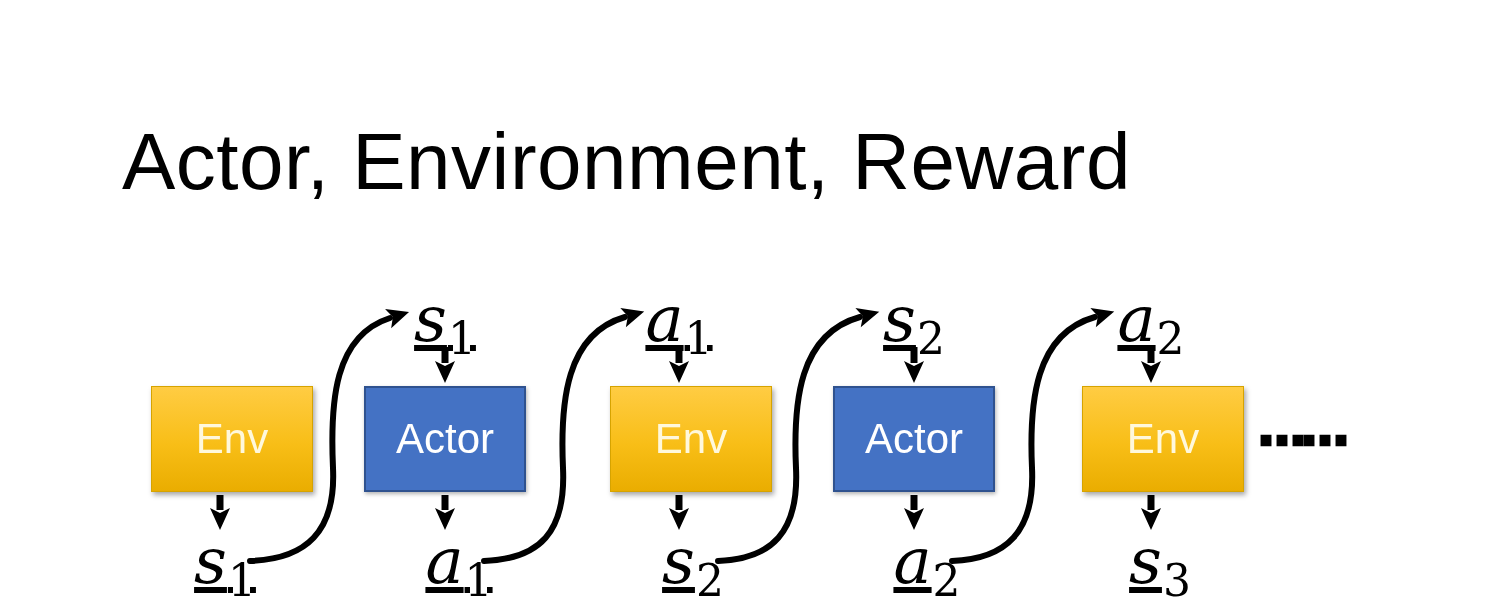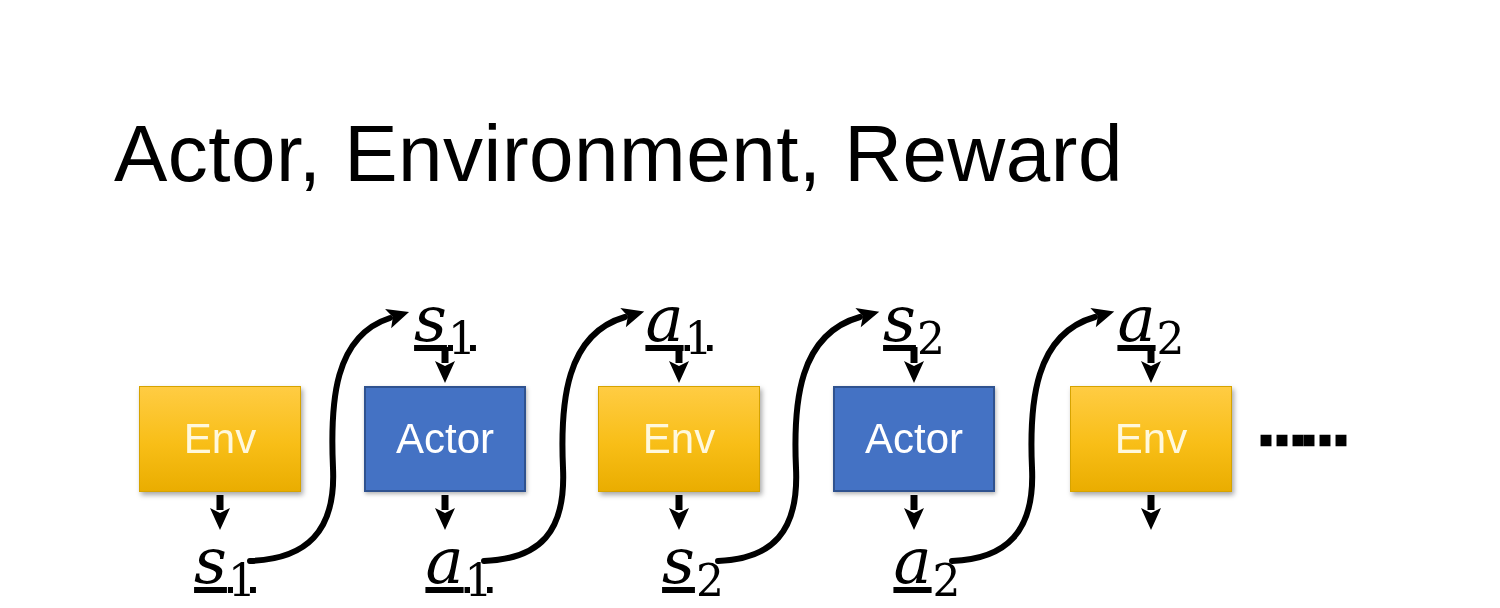--- a/index.html
+++ b/index.html
@@ -14,21 +14,21 @@
   .slide {
     position: relative;
     width: 1500px;
     height: 608px;
     background: #ffffff;
   }
   .title {
     position: absolute;
     left: 114px;
     top: 106px;
-    margin: 0;
+    margin: 8px;
     font-family: "Liberation Sans", sans-serif;
     font-weight: 300;
     font-size: 80px;
     line-height: 1.2;
     letter-spacing: 0.5px;
     color: var(--ink, #000);
     white-space: nowrap;
   }
   .diagram {
     position: absolute;
@@ -58,20 +58,21 @@
     line-height: 1;
   }
   .box.env {
     background: linear-gradient(to bottom,
       var(--env-fill-top, #FFCC43) 0%,
       var(--env-fill-mid, #F8BE17) 55%,
       var(--env-fill-bottom, #EAAD00) 100%);
     border: 1px solid var(--env-border, #D6A300);
     color: var(--env-text, #FFF8DC);
     box-shadow: 2px 3px 5px rgba(0,0,0,0.35);
+    margin-left: 12px;
   }
   .box.actor {
     background: var(--actor-fill, #4472C4);
     border: 2px solid var(--actor-border, #2F528F);
     color: var(--actor-text, #fff);
     box-shadow: 1px 2px 4px rgba(0,0,0,0.30);
   }
   .mlabel {
     position: absolute;
     transform: translateX(-50%);
@@ -157,17 +158,18 @@
 
     <div class="mlabel top" style="left:445px"><span>s</span><sub>1</sub></div>
     <div class="mlabel top" style="left:679px"><span>a</span><sub>1</sub></div>
     <div class="mlabel top" style="left:914px"><span>s</span><sub>2</sub></div>
     <div class="mlabel top" style="left:1151px"><span>a</span><sub>2</sub></div>
 
     <div class="mlabel bottom" style="left:225px"><span>s</span><sub>1</sub></div>
     <div class="mlabel bottom" style="left:459px"><span>a</span><sub>1</sub></div>
     <div class="mlabel bottom" style="left:693px"><span>s</span><sub>2</sub></div>
     <div class="mlabel bottom" style="left:927px"><span>a</span><sub>2</sub></div>
+    <div class="mlabel bottom" style="left:1160px"><span>s</span><sub>3</sub></div>
 
     <div class="dots">……</div>
 
   </div>
 </div>
 
 </body></html>

